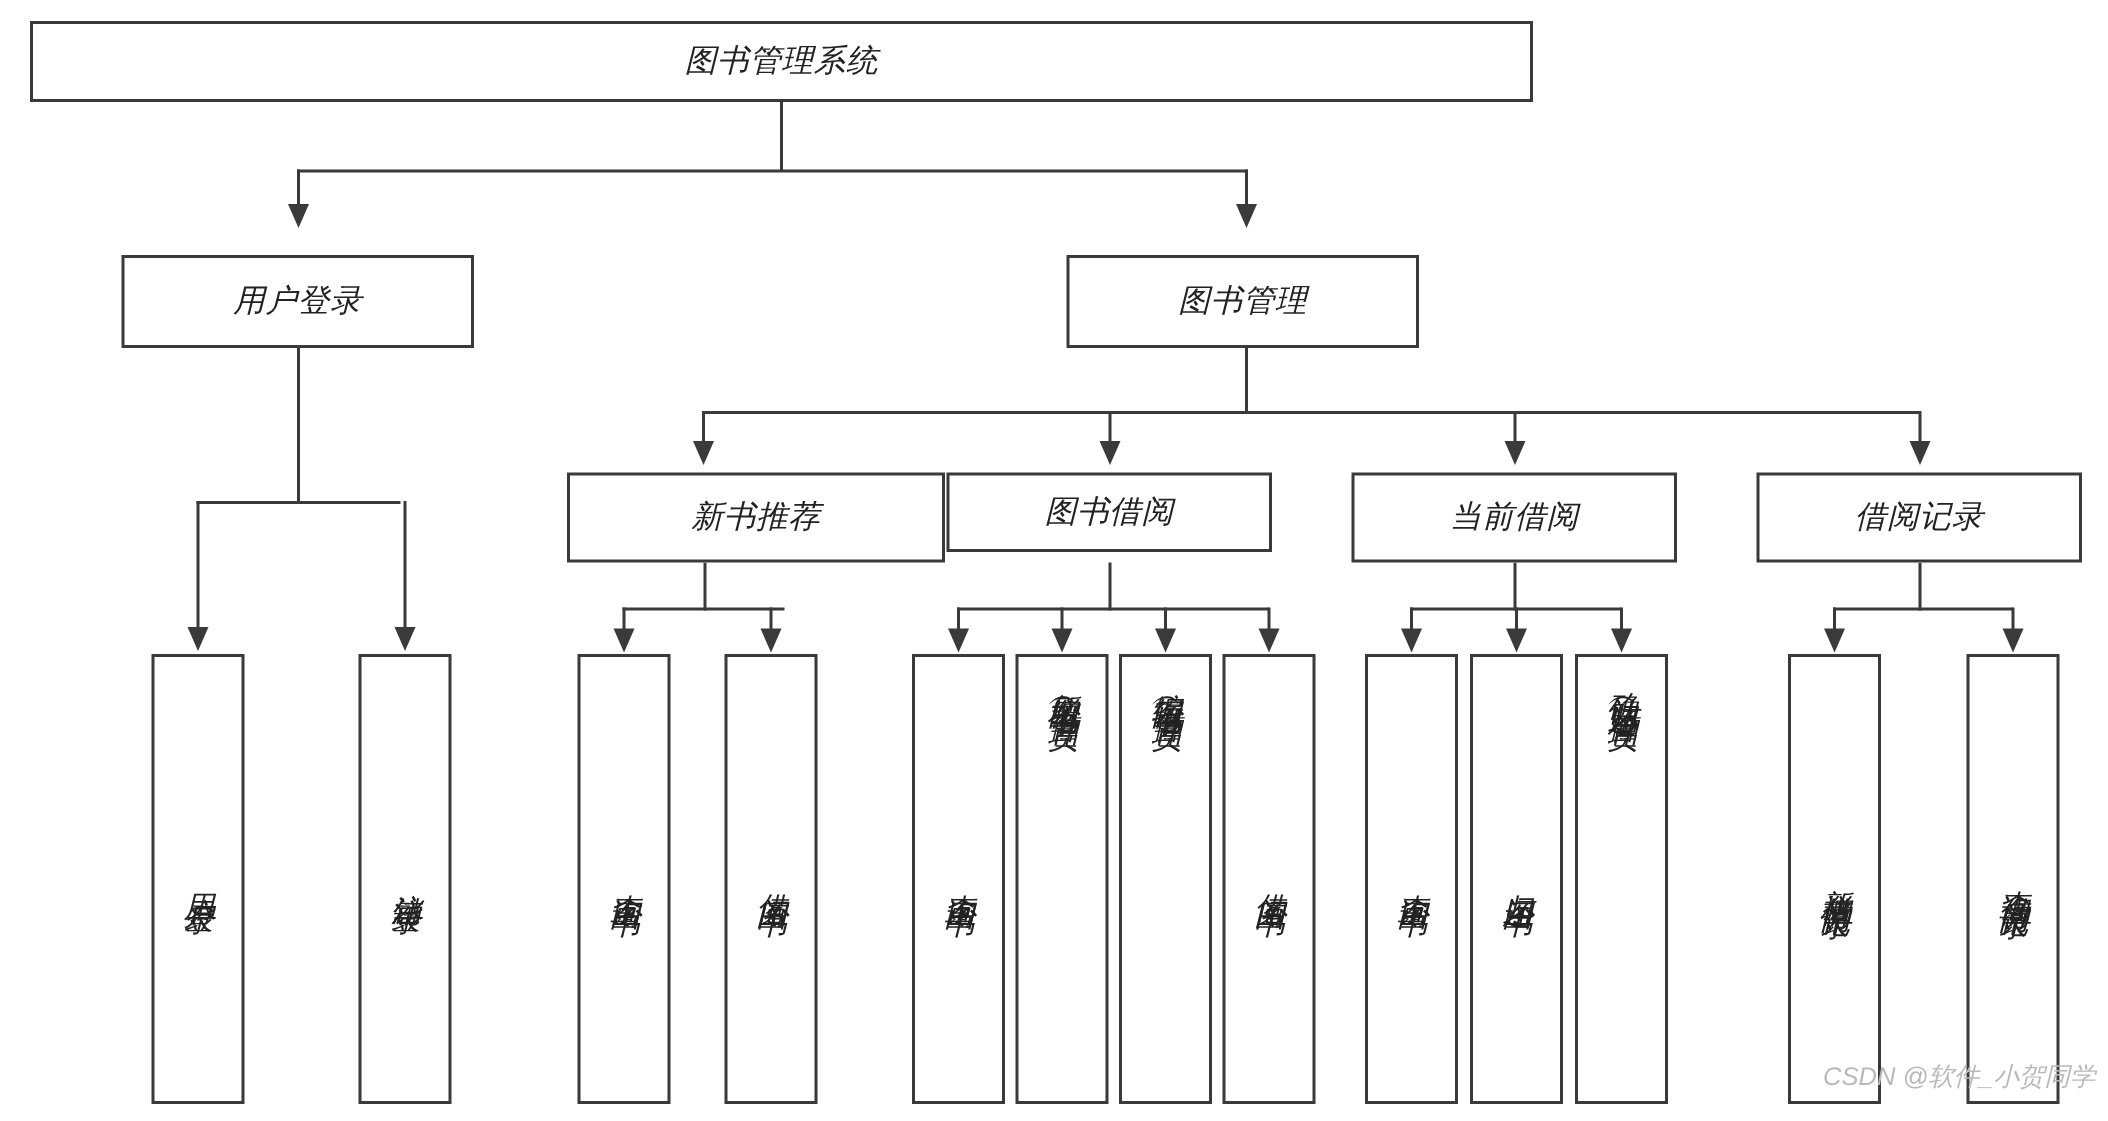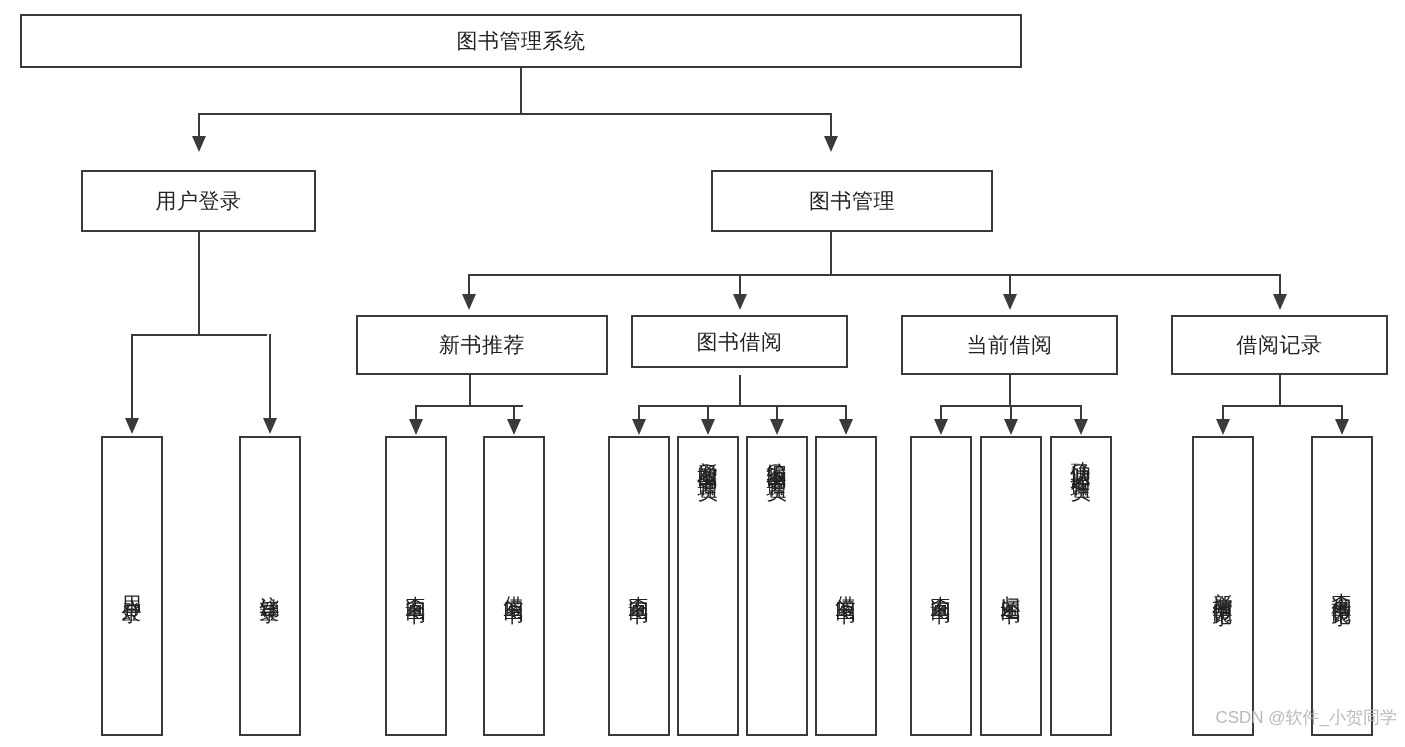--- a/index.html
+++ b/index.html
@@ -9,20 +9,21 @@
   }
   body {
     font-family: "Liberation Sans", "DejaVu Sans", sans-serif;
   }
   #canvas {
     position: relative;
     width: 1405px;
     height: 747px;
     background: #ffffff;
     overflow: hidden;
+    font-style: italic;
   }
   .node {
     position: absolute;
     box-sizing: border-box;
     border: 2px solid #3a3a3a;
     background: #ffffff;
     display: flex;
     align-items: center;
     justify-content: center;
     color: #222222;
@@ -100,21 +101,21 @@
   <div class="seg hline" style="left:198px; top:113px; width:634px;"></div>
 
   <div class="seg vline" style="left:198px; top:113px; height:25px;"></div>
   <div class="arrow" style="left:192px; top:136px;"></div>
   <div class="seg vline" style="left:830px; top:113px; height:25px;"></div>
   <div class="arrow" style="left:824px; top:136px;"></div>
 
   <div class="node h" style="left:81px; top:170px; width:235px; height:62px;">
     <span class="lbl">用户登录</span>
   </div>
-  <div class="node h" style="left:711px; top:170px; width:282px; height:62px;">
+  <div class="node h" style="left:711px; top:170px; width:235px; height:62px;">
     <span class="lbl">图书管理</span>
   </div>
 
   <div class="seg vline" style="left:198px; top:232px; height:103px;"></div>
   <div class="seg hline" style="left:131px; top:334px; width:136px;"></div>
   <div class="seg vline" style="left:131px; top:334px; height:86px;"></div>
   <div class="arrow" style="left:125px; top:418px;"></div>
   <div class="seg vline" style="left:269px; top:334px; height:86px;"></div>
   <div class="arrow" style="left:263px; top:418px;"></div>
 
@@ -122,21 +123,21 @@
   <div class="seg hline" style="left:468px; top:274px; width:812px;"></div>
   <div class="seg vline" style="left:468px; top:274px; height:22px;"></div>
   <div class="arrow" style="left:462px; top:294px;"></div>
   <div class="seg vline" style="left:739px; top:274px; height:22px;"></div>
   <div class="arrow" style="left:733px; top:294px;"></div>
   <div class="seg vline" style="left:1009px; top:274px; height:22px;"></div>
   <div class="arrow" style="left:1003px; top:294px;"></div>
   <div class="seg vline" style="left:1279px; top:274px; height:22px;"></div>
   <div class="arrow" style="left:1273px; top:294px;"></div>
 
-  <div class="node h" style="left:356px; top:315px; width:252px; height:60px;">
+  <div class="node h" style="left:378px; top:315px; width:252px; height:60px;">
     <span class="lbl">新书推荐</span>
   </div>
   <div class="node h" style="left:631px; top:315px; width:217px; height:53px;">
     <span class="lbl">图书借阅</span>
   </div>
   <div class="node h" style="left:1171px; top:315px; width:217px; height:60px;">
     <span class="lbl">借阅记录</span>
   </div>
   <div class="node h" style="left:901px; top:315px; width:217px; height:60px;">
     <span class="lbl">当前借阅</span>

